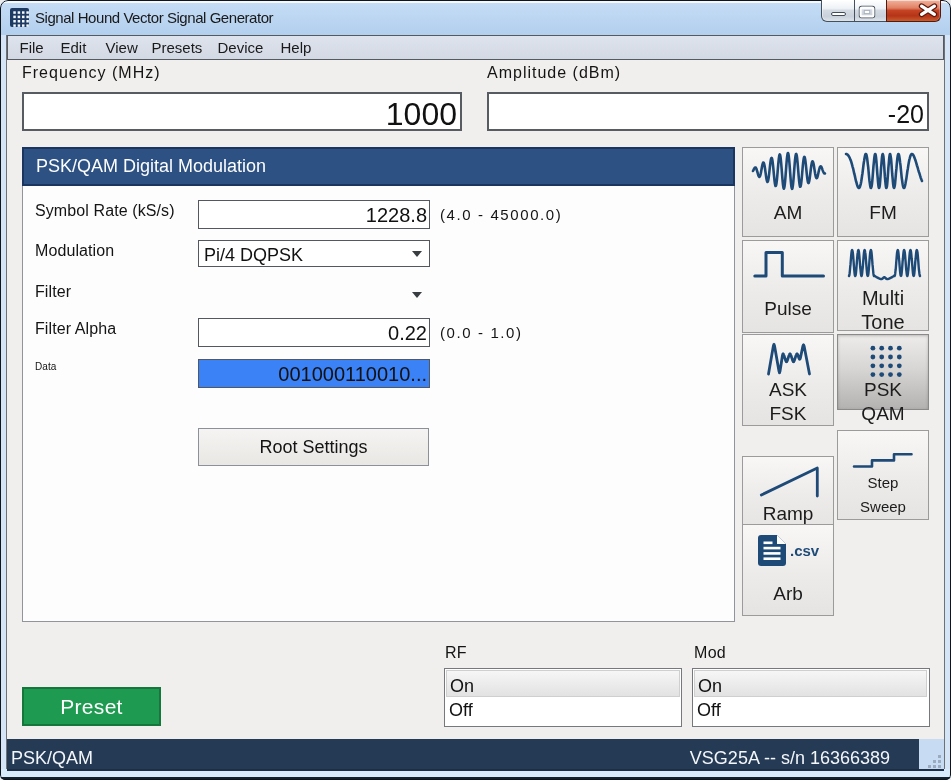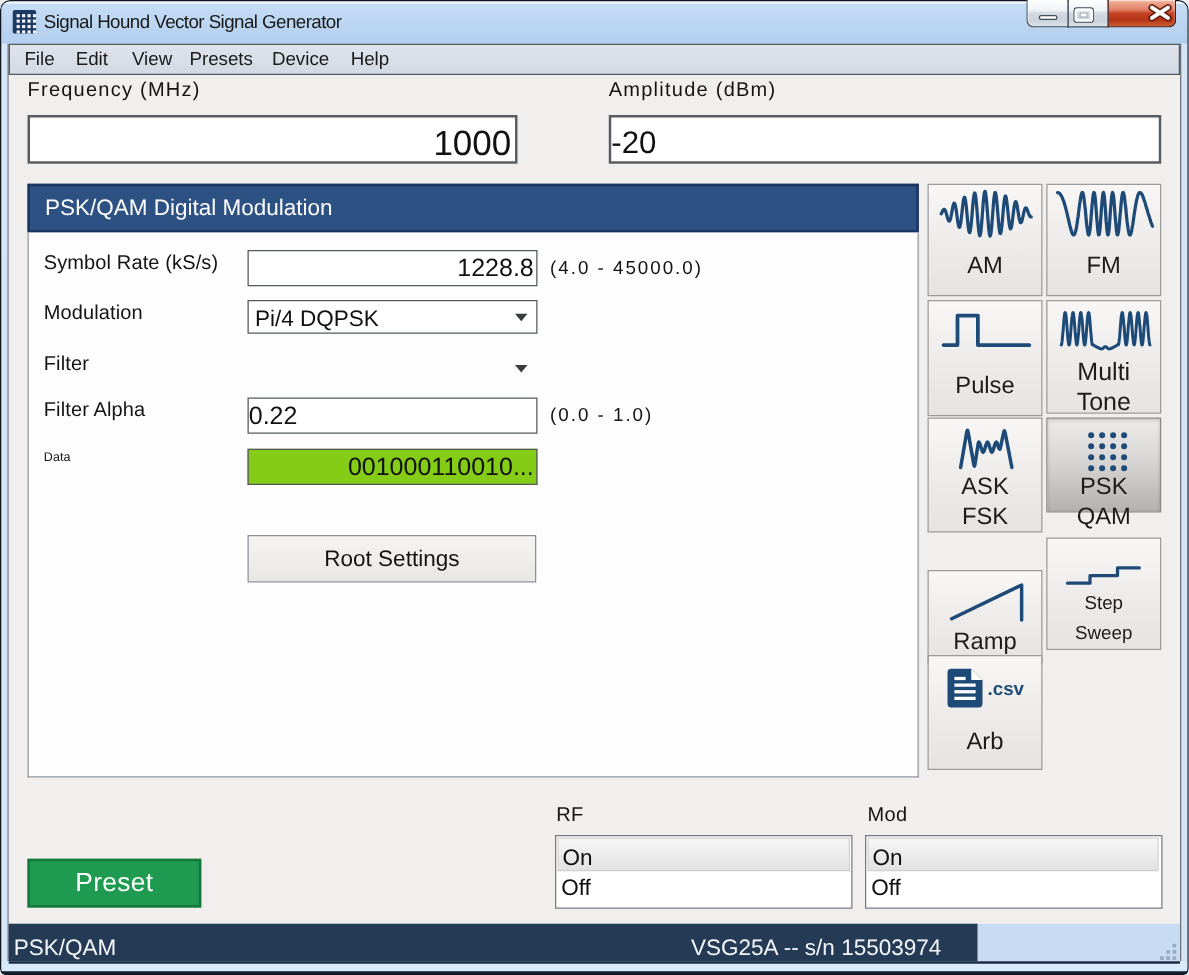--- a/index.html
+++ b/index.html
@@ -66,36 +66,36 @@
     <span class="abs" style="left:97.5px;top:3px;font-size:15px;color:#1a1a1a">View</span>
     <span class="abs" style="left:143.5px;top:3px;font-size:15px;color:#1a1a1a">Presets</span>
     <span class="abs" style="left:209.5px;top:3px;font-size:15px;color:#1a1a1a">Device</span>
     <span class="abs" style="left:272.5px;top:3px;font-size:15px;color:#1a1a1a">Help</span>
   </div>
 
   <div class="abs" style="left:7px;top:60px;width:937px;height:679px;background:#f0efed"></div>
 
   <div class="abs" style="left:22px;top:64px;font-size:16px;letter-spacing:1.0px;color:#141414">Frequency (MHz)</div>
   <div class="abs" style="left:487px;top:64px;font-size:16px;letter-spacing:1.0px;color:#141414">Amplitude (dBm)</div>
-  <div class="abs" style="left:22px;top:92px;width:392px;height:39px;background:#fff;border:2px solid #575c63;font-size:28px;color:#111;text-align:right;line-height:41px;padding-right:3px">1000</div>
-  <div class="abs" style="left:487px;top:92px;width:442px;height:39px;background:#fff;border:2px solid #575c63;font-size:25px;color:#111;line-height:41px;padding-right:3px">-20</div>
+  <div class="abs" style="left:22px;top:92px;width:440px;height:39px;background:#fff;border:2px solid #575c63;font-size:32px;color:#111;text-align:right;line-height:41px;padding-right:3px">1000</div>
+  <div class="abs" style="left:487px;top:92px;width:442px;height:39px;background:#fff;border:2px solid #575c63;font-size:25px;color:#111;text-align:right;line-height:41px;padding-right:3px">-20</div>
 
   <div class="abs" style="left:22px;top:147px;width:713px;height:39px;background:#2d5183;border:2px solid #1a3560;color:#fdfdfd;font-size:18px;line-height:35px;padding-left:12px">PSK/QAM Digital Modulation</div>
   <div class="abs" style="left:22px;top:186px;width:713px;height:436px;background:#fdfdfd;border:1px solid #90959c;border-top:none"></div>
 
   <div class="abs" style="left:35px;top:202px;font-size:16px;letter-spacing:0.1px;color:#141414">Symbol Rate (kS/s)</div>
   <div class="abs" style="left:35px;top:242px;font-size:16px;letter-spacing:0.1px;color:#141414">Modulation</div>
   <div class="abs" style="left:35px;top:283px;font-size:16px;letter-spacing:0.1px;color:#141414">Filter</div>
   <div class="abs" style="left:35px;top:320px;font-size:16px;letter-spacing:0.1px;color:#141414">Filter Alpha</div>
   <div class="abs" style="left:35px;top:361px;font-size:10px;letter-spacing:0.1px;color:#141414">Data</div>
 
   <div class="abs" style="left:198px;top:200px;width:232px;height:29px;background:#fff;border:1.5px solid #53585e;font-size:20px;color:#111;text-align:right;line-height:28px;padding-right:2px">1228.8</div>
   <div class="abs" style="left:198px;top:240px;width:232px;height:27px;background:#fff;border:1.5px solid #53585e;font-size:18px;color:#111;line-height:28px;padding-left:5px">Pi/4 DQPSK</div>
-  <div class="abs" style="left:198px;top:318px;width:232px;height:29px;background:#fff;border:1.5px solid #53585e;font-size:20px;color:#111;text-align:left;line-height:28px;padding-right:2px">0.22</div>
-  <div class="abs" style="left:198px;top:359px;width:232px;height:29px;background:#84cc16;border:1.5px solid #53585e;font-size:20px;letter-spacing:0px;color:#111;text-align:right;line-height:28px;padding-right:2px">001000110010...</div>
+  <div class="abs" style="left:198px;top:318px;width:232px;height:29px;background:#fff;border:1.5px solid #53585e;font-size:20px;color:#111;text-align:right;line-height:28px;padding-right:2px">0.22</div>
+  <div class="abs" style="left:198px;top:359px;width:232px;height:29px;background:#3b82f6;border:1.5px solid #53585e;font-size:20px;letter-spacing:0px;color:#111;text-align:right;line-height:28px;padding-right:2px">001000110010...</div>
   <div class="abs" style="left:412px;top:251px;width:0;height:0;border-left:5.5px solid transparent;border-right:5.5px solid transparent;border-top:6px solid #383d42"></div>
   <div class="abs" style="left:412px;top:292px;width:0;height:0;border-left:5.5px solid transparent;border-right:5.5px solid transparent;border-top:6px solid #383d42"></div>
 
   <div class="abs" style="left:440px;top:206px;font-size:15px;letter-spacing:1.6px;color:#141414">(4.0 - 45000.0)</div>
   <div class="abs" style="left:440px;top:324px;font-size:15px;letter-spacing:1.6px;color:#141414">(0.0 - 1.0)</div>
 
   <div class="abs" style="left:198px;top:428px;width:231px;height:38px;background:linear-gradient(180deg,#f5f4f2,#e9e7e4);border:1px solid #8c9199;font-size:18px;color:#141414;text-align:center;line-height:36px">Root Settings</div>
 
   <div class="abs" style="left:742px;top:147px;width:92px;height:90px;background:linear-gradient(180deg,#f8f7f6,#edebe9 55%,#e6e4e2);border:1px solid #9b9b9b">
       <svg class="abs" style="left:0;top:0" width="90" height="50">
@@ -178,23 +178,23 @@
   <div class="abs" style="left:444px;top:668px;width:238px;height:59px;background:#fff;border:1px solid #75797e">
     <div class="abs" style="left:1px;top:1px;width:234px;height:27px;background:linear-gradient(180deg,#f6f6f6,#e2e2e2);border:1px solid #cfcfcf;font-size:18px;color:#111;line-height:31px;padding-left:3px">On</div>
     <div class="abs" style="left:4px;top:31px;font-size:18px;color:#111">Off</div>
   </div>
   <div class="abs" style="left:692px;top:668px;width:238px;height:59px;background:#fff;border:1px solid #75797e">
     <div class="abs" style="left:1px;top:1px;width:233px;height:27px;background:linear-gradient(180deg,#f6f6f6,#e2e2e2);border:1px solid #cfcfcf;font-size:18px;color:#111;line-height:31px;padding-left:3px">On</div>
     <div class="abs" style="left:4px;top:31px;font-size:18px;color:#111">Off</div>
   </div>
   <div class="abs" style="left:22px;top:687px;width:139px;height:39px;background:#1f9b51;border:2px solid #15773c;color:#fdfffd;font-size:21px;letter-spacing:0.3px;text-align:center;line-height:35px">Preset</div>
 
-  <div class="abs" style="left:7px;top:739px;width:775px;height:30px;background:#253a55;color:#f3f6fa;font-size:18px">
+  <div class="abs" style="left:7px;top:739px;width:912px;height:30px;background:#253a55;color:#f3f6fa;font-size:18px">
     <span class="abs" style="left:4px;top:9px">PSK/QAM</span>
-    <span class="abs" style="right:29px;top:9px">VSG25A -- s/n 15503974</span>
+    <span class="abs" style="right:29px;top:9px">VSG25A -- s/n 16366389</span>
     <b class="abs" style="left:931px;top:16px;width:2.5px;height:2.5px;background:#9aabbf"></b>
       <b class="abs" style="left:931px;top:21px;width:2.5px;height:2.5px;background:#9aabbf"></b>
       <b class="abs" style="left:931px;top:26px;width:2.5px;height:2.5px;background:#9aabbf"></b>
       <b class="abs" style="left:926px;top:21px;width:2.5px;height:2.5px;background:#9aabbf"></b>
       <b class="abs" style="left:926px;top:26px;width:2.5px;height:2.5px;background:#9aabbf"></b>
       <b class="abs" style="left:921px;top:26px;width:2.5px;height:2.5px;background:#9aabbf"></b>
   </div>
   <div class="abs" style="left:7px;top:769px;width:937px;height:2px;background:#1c2d44"></div>
 </div>
 </body></html>

